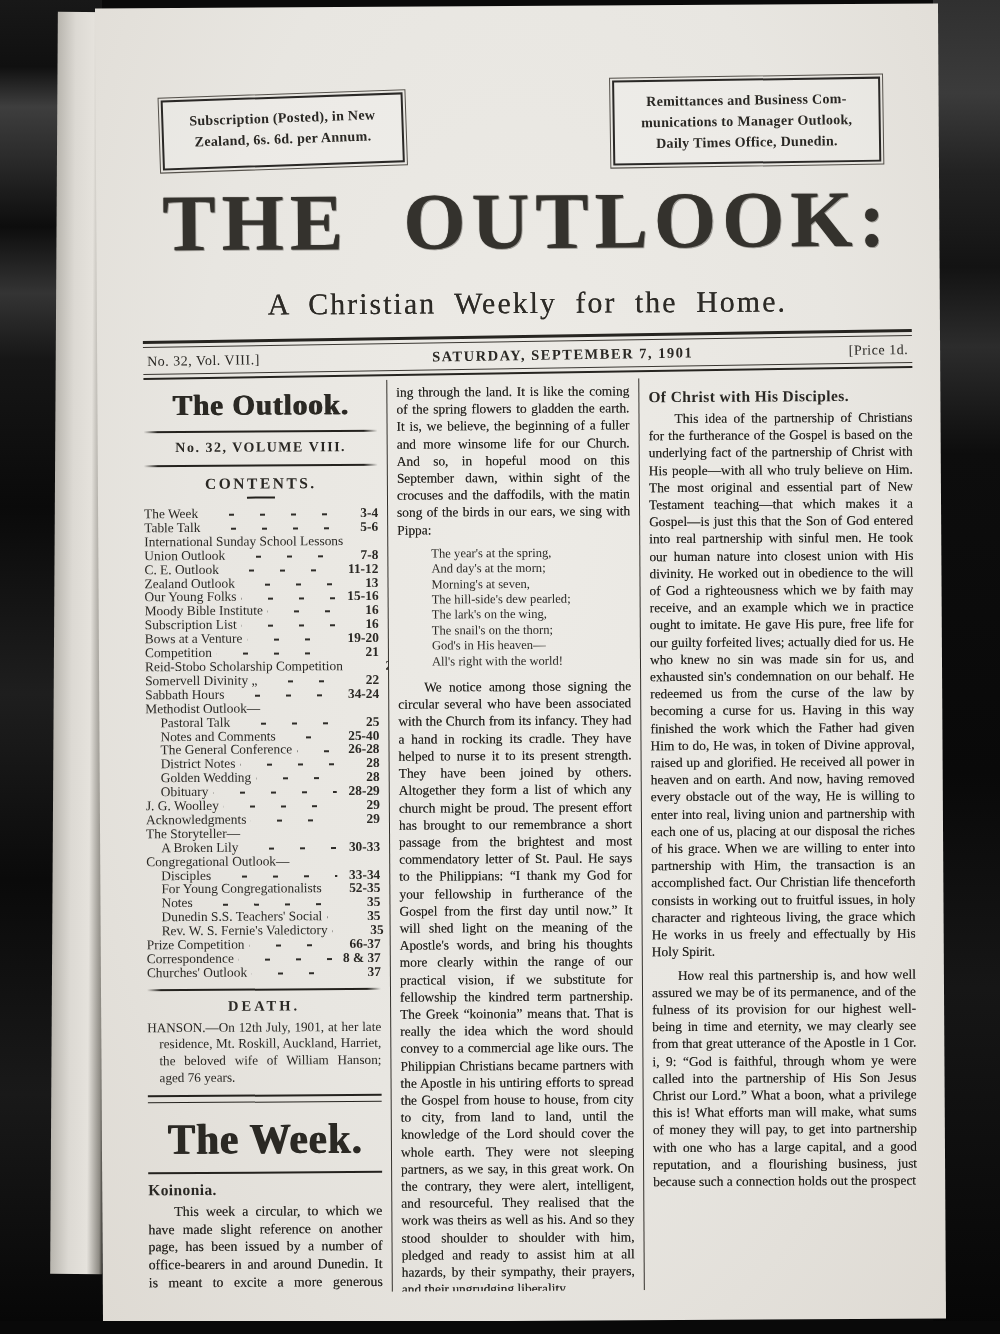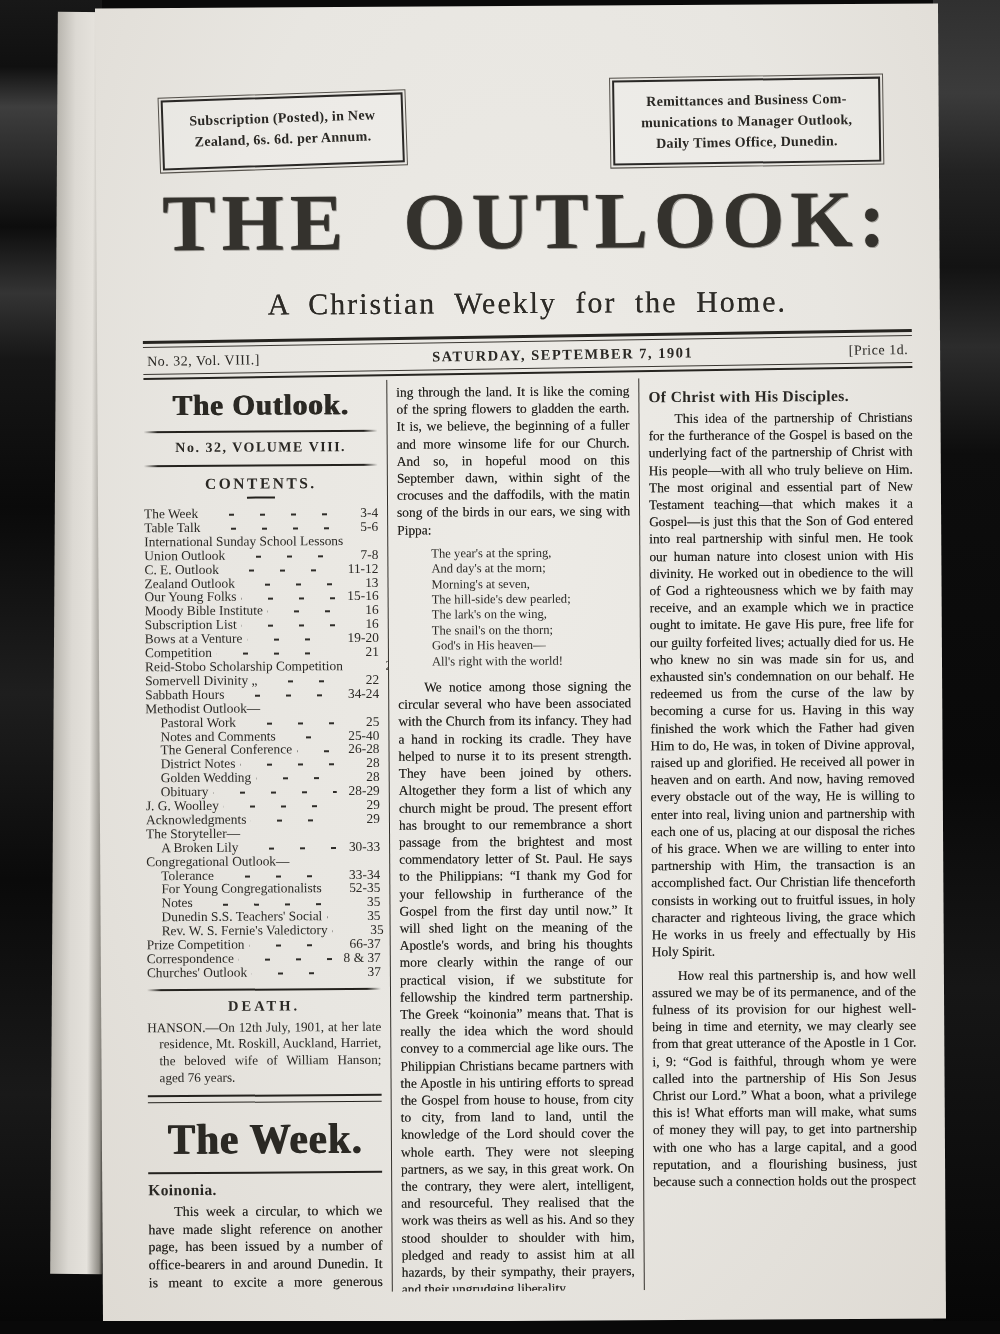--- a/index.html
+++ b/index.html
@@ -93,21 +93,21 @@
   .toc{font-size:13.4px;line-height:13.9px;}
   .toc-row{display:flex;align-items:baseline;}
   .toc-label{white-space:nowrap;}
   .toc-indent{padding-left:15px;}
   .toc-leader{
     flex:1;min-width:8px;margin:0 5px;align-self:stretch;
     background-image:repeating-linear-gradient(90deg,transparent 0,transparent 26px,#2f2d29 26px,#2f2d29 31px);
     background-size:100% 2px;background-position:50% 60%;background-repeat:no-repeat;
   }
   .toc-head .toc-leader{background:none;}
-  .toc-pages{min-width:38px;text-align:right;white-space:nowrap;}
+  .toc-pages{min-width:38px;text-align:right;white-space:nowrap;font-weight:bold;}
 
   .death-heading{text-align:center;font-size:14.5px;font-weight:bold;letter-spacing:3px;margin:6px 0 5px;}
   .death-text{
     margin:0;font-size:13.2px;line-height:16.6px;text-align:justify;
     padding-left:12px;text-indent:-12px;
   }
 
   .article-heading{font-size:15.5px;font-weight:bold;letter-spacing:0.4px;margin:6px 0 4px;}
   .body-text{
     margin:0 0 6px;font-size:13.4px;line-height:17.2px;text-align:justify;
@@ -253,21 +253,21 @@
               <span class="toc-pages">34-24</span>
             </div>
 
             <div class="toc-row toc-head">
               <span class="toc-label">Methodist Outlook—</span>
               <span class="toc-leader"></span>
               <span class="toc-pages"></span>
             </div>
 
             <div class="toc-row">
-              <span class="toc-label toc-indent">Pastoral Work</span>
+              <span class="toc-label toc-indent">Pastoral Talk</span>
               <span class="toc-leader"></span>
               <span class="toc-pages">25</span>
             </div>
 
             <div class="toc-row">
               <span class="toc-label toc-indent">Notes and Comments</span>
               <span class="toc-leader"></span>
               <span class="toc-pages">25-40</span>
             </div>
 
@@ -319,21 +319,21 @@
               <span class="toc-pages">30-33</span>
             </div>
 
             <div class="toc-row toc-head">
               <span class="toc-label">Congregational Outlook—</span>
               <span class="toc-leader"></span>
               <span class="toc-pages"></span>
             </div>
 
             <div class="toc-row">
-              <span class="toc-label toc-indent">Tolerance</span>
+              <span class="toc-label toc-indent">Disciples</span>
               <span class="toc-leader"></span>
               <span class="toc-pages">33-34</span>
             </div>
 
             <div class="toc-row">
               <span class="toc-label toc-indent">For Young Congregationalists</span>
               <span class="toc-leader"></span>
               <span class="toc-pages">52-35</span>
             </div>
 

